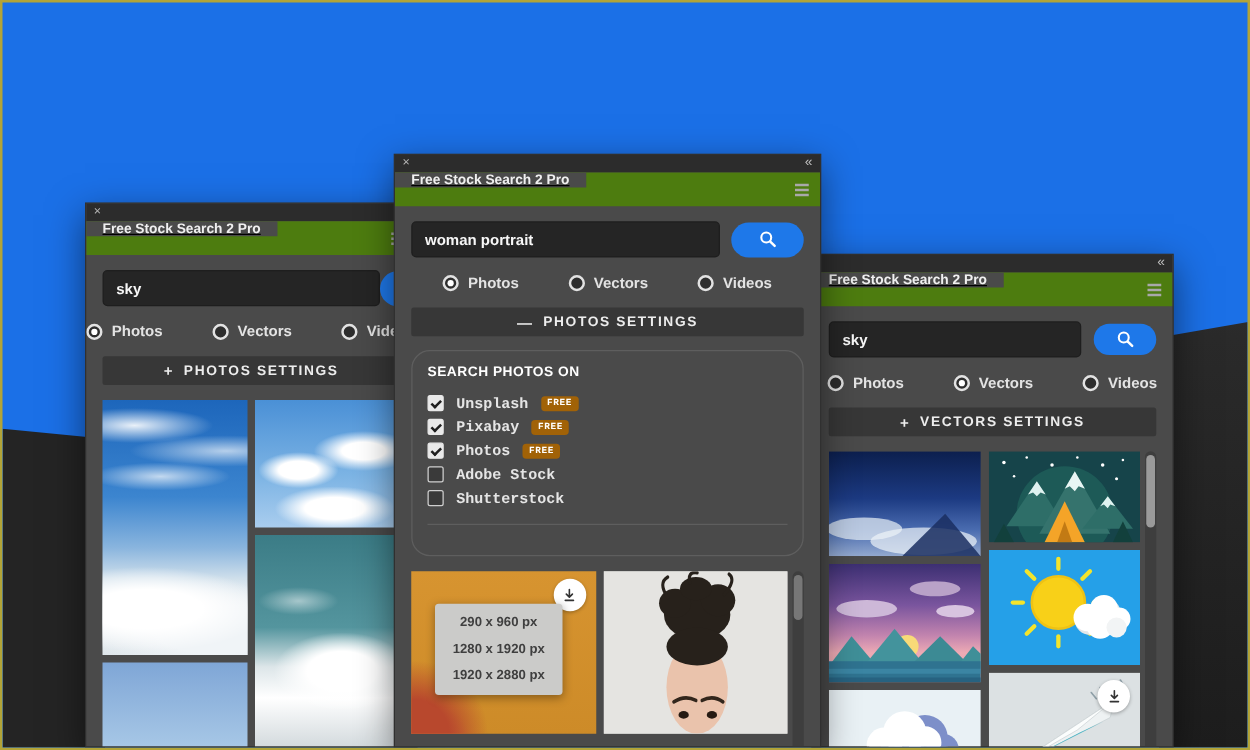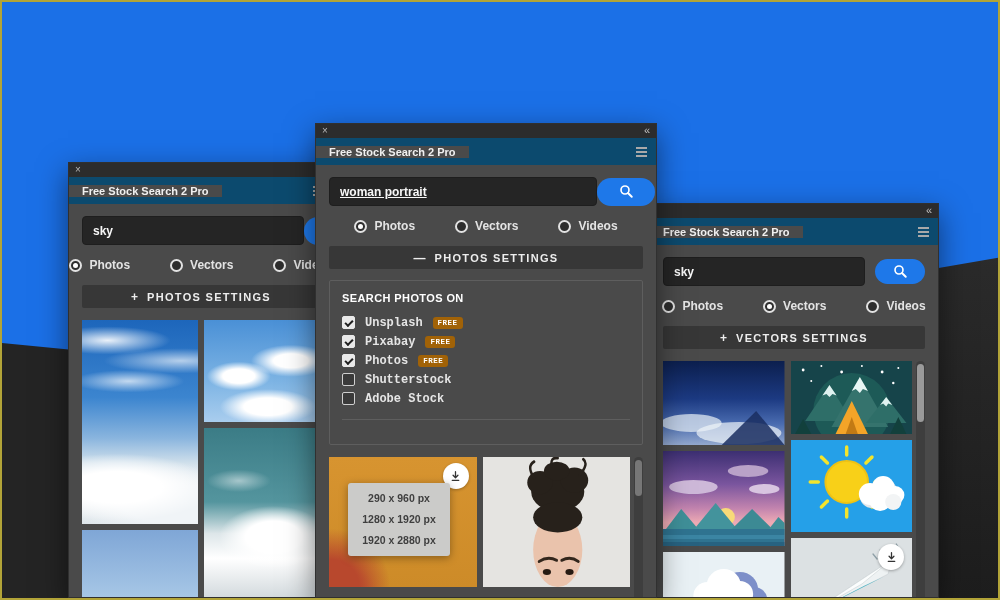--- a/index.html
+++ b/index.html
@@ -20,54 +20,54 @@
   .panel { position:absolute; background:#4a4a4a; overflow:hidden;
            border:1px solid rgba(0,0,0,.35); box-shadow:0 10px 28px rgba(0,0,0,.5); }
   .panel-left   { left:66px;  top:160px; width:266px; height:436px; z-index:1; }
   .panel-center { left:313px; top:121px; width:342px; height:475px; z-index:3; }
   .panel-right  { left:647px; top:201px; width:290px; height:395px; z-index:2; }
 
   .topbar { height:14px; background:#2c2c2c; position:relative; }
   .close  { position:absolute; left:6px; top:0; font-size:10px; line-height:14px; color:#b5b5b5; cursor:pointer; }
   .collapse { position:absolute; right:7px; top:0; font-size:11px; line-height:13px; color:#c0c0c0; letter-spacing:-1px; cursor:pointer; }
 
-  .tabs { height:27px; background:#0c4a6e; display:flex; align-items:center; position:relative; }
+  .tabs { height:27px; background:#4d7c0f; display:flex; align-items:flex-start; position:relative;text-decoration:underline; }
   .tab  { background:#4a4a4a; padding:0 13px; display:flex; align-items:center;
           font-size:11px; font-weight:700; color:#f0f0f0; white-space:nowrap; }
   .menu-btn { position:absolute; right:7px; top:0; height:27px; width:16px;
               display:flex; align-items:center; justify-content:center; cursor:pointer; }
   .burger { width:11px; height:2px; background:#a9a9a9; box-shadow:0 4px 0 #a9a9a9, 0 8px 0 #a9a9a9; margin-top:-8px; }
 
   .body { padding:12px 13px 0 13px; }
 
   .search-row { display:flex; align-items:center; margin-bottom:13px; }
   .search-input { flex:0 0 auto; background:#252525; border:1px solid #1e1e1e; border-radius:4px;
                   color:#f7f7f7; font-size:12px; font-weight:600; padding:0 10px; height:29px; outline:none;
                   font-family:"Liberation Sans",sans-serif; }
   .panel-left  .search-input { width:222px; }
-  .panel-center .search-input { width:268px;text-decoration:underline; }
+  .panel-center .search-input { width:247px; }
   .panel-right .search-input { width:202px; }
   .search-btn { margin-left:auto; width:58px; height:28px; border:none; border-radius:15px;
                 background:#1e78e9; display:flex; align-items:center; justify-content:center; cursor:pointer; flex:0 0 auto; }
   .panel-right .search-btn { width:50px; height:25px; }
   .search-btn svg { width:15px; height:15px; }
 
   .radio-row { display:flex; justify-content:center; gap:40px; margin-bottom:13px; }
   .radio-item { display:flex; align-items:center; gap:7px; cursor:pointer; }
   .radio { width:13px; height:13px; border-radius:50%; border:2px solid #e2e2e2; background:#2d2d2d; position:relative; flex:0 0 auto; }
   .radio.selected::after { content:''; position:absolute; inset:2px; border-radius:50%; background:#fff; }
   .radio-label { font-size:12px; font-weight:600; color:#e3e3e3; }
 
   .settings-toggle { background:#373737; border-radius:2px; height:23px; display:flex;
                      align-items:center; justify-content:center; gap:9px; cursor:pointer; }
   .toggle-sign  { color:#ededed; font-size:12px; font-weight:700; }
   .toggle-label { color:#ededed; font-size:11px; font-weight:700; letter-spacing:1.3px; }
 
   
-  .settings-box { margin-top:11px; border:1px solid #5e5e5e; border-radius:2px; padding:11px 12px 13px; }
+  .settings-box { margin-top:11px; border:1px solid #5e5e5e; border-radius:15px; padding:11px 12px 13px; }
   .settings-heading { font-size:11px; font-weight:700; color:#fff; letter-spacing:.4px; margin-bottom:9px; }
   .src-row { display:flex; align-items:center; gap:10px; height:19px; cursor:pointer;font-family:Liberation Mono, monospace; }
   .checkbox { width:13px; height:13px; border-radius:2px; position:relative; flex:0 0 auto;
               background:#3a3a3a; border:1.5px solid #cfcfcf; }
   .checkbox.checked { background:#e9e9e9; border-color:#e9e9e9; }
   .checkbox.checked::after { content:''; position:absolute; left:2px; top:2.5px; width:6px; height:3px;
               border-left:2px solid #1f1f1f; border-bottom:2px solid #1f1f1f; transform:rotate(-45deg); }
   .src-name { font-size:12px; font-weight:600; color:#e5e5e5; }
   .free-badge { background:#a16207; color:#fff; font-size:7.5px; font-weight:700; letter-spacing:.5px;
                 padding:2px 5px; border-radius:3px; }
@@ -425,25 +425,25 @@
           <span class="src-name">Pixabay</span>
           <span class="free-badge">FREE</span>
         </label>
         <label class="src-row">
           <span class="checkbox checked"></span>
           <span class="src-name">Photos</span>
           <span class="free-badge">FREE</span>
         </label>
         <label class="src-row">
           <span class="checkbox"></span>
-          <span class="src-name">Shutterstock</span>
+          <span class="src-name">Adobe Stock</span>
         </label>
         <label class="src-row">
           <span class="checkbox"></span>
-          <span class="src-name">Adobe Stock</span>
+          <span class="src-name">Shutterstock</span>
         </label>
         <div class="divider"></div>
       </div>
 
       <div class="grid has-scroll">
         <div class="col">
           <div class="tile t-orange" title="portrait on orange background">
             <div class="dl-circle">
               <svg viewBox="0 0 16 16">
                 <path d="M8 2v7 M5 6.5 8 9.5 11 6.5" stroke="#333" stroke-width="1.6" fill="none" stroke-linecap="round" stroke-linejoin="round"></path>

